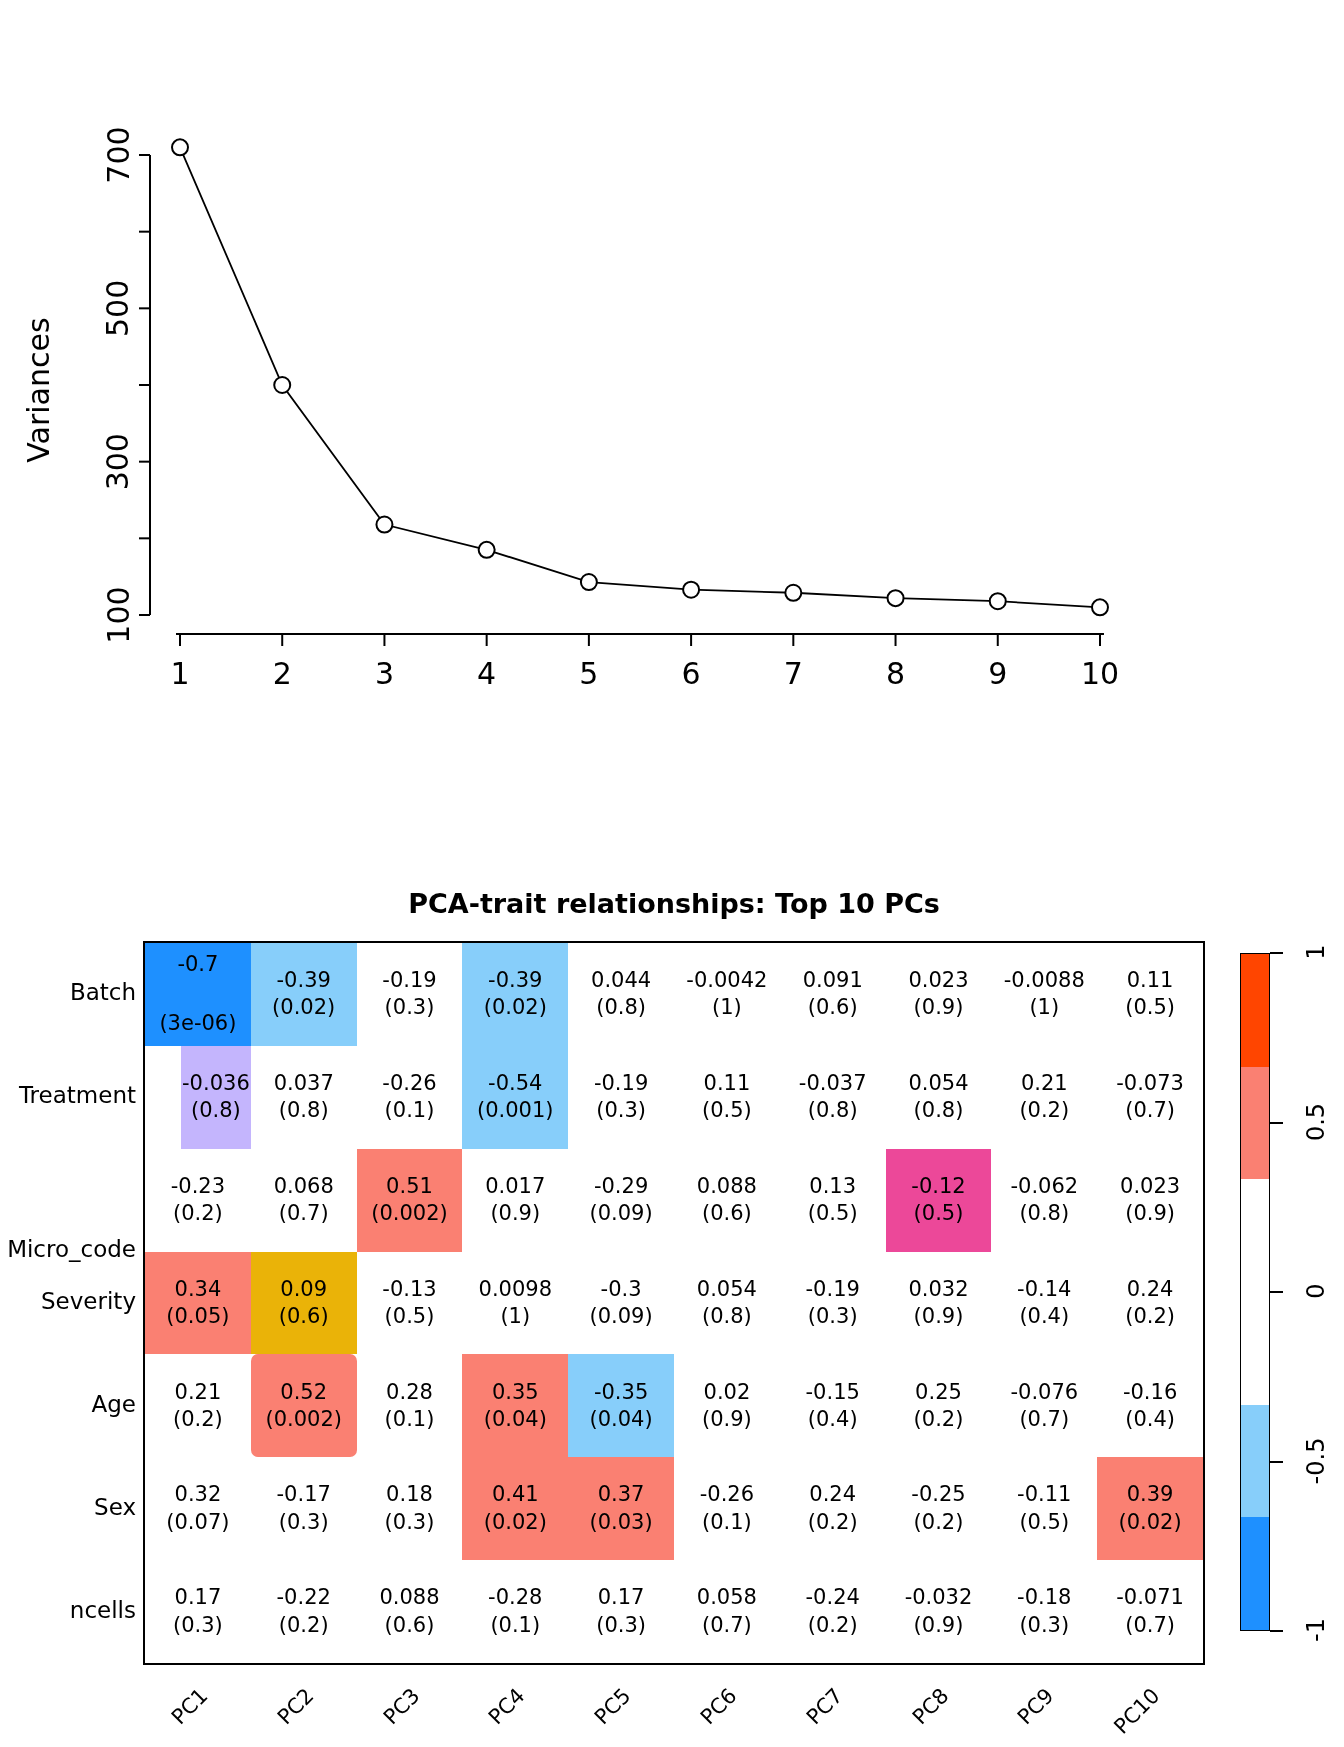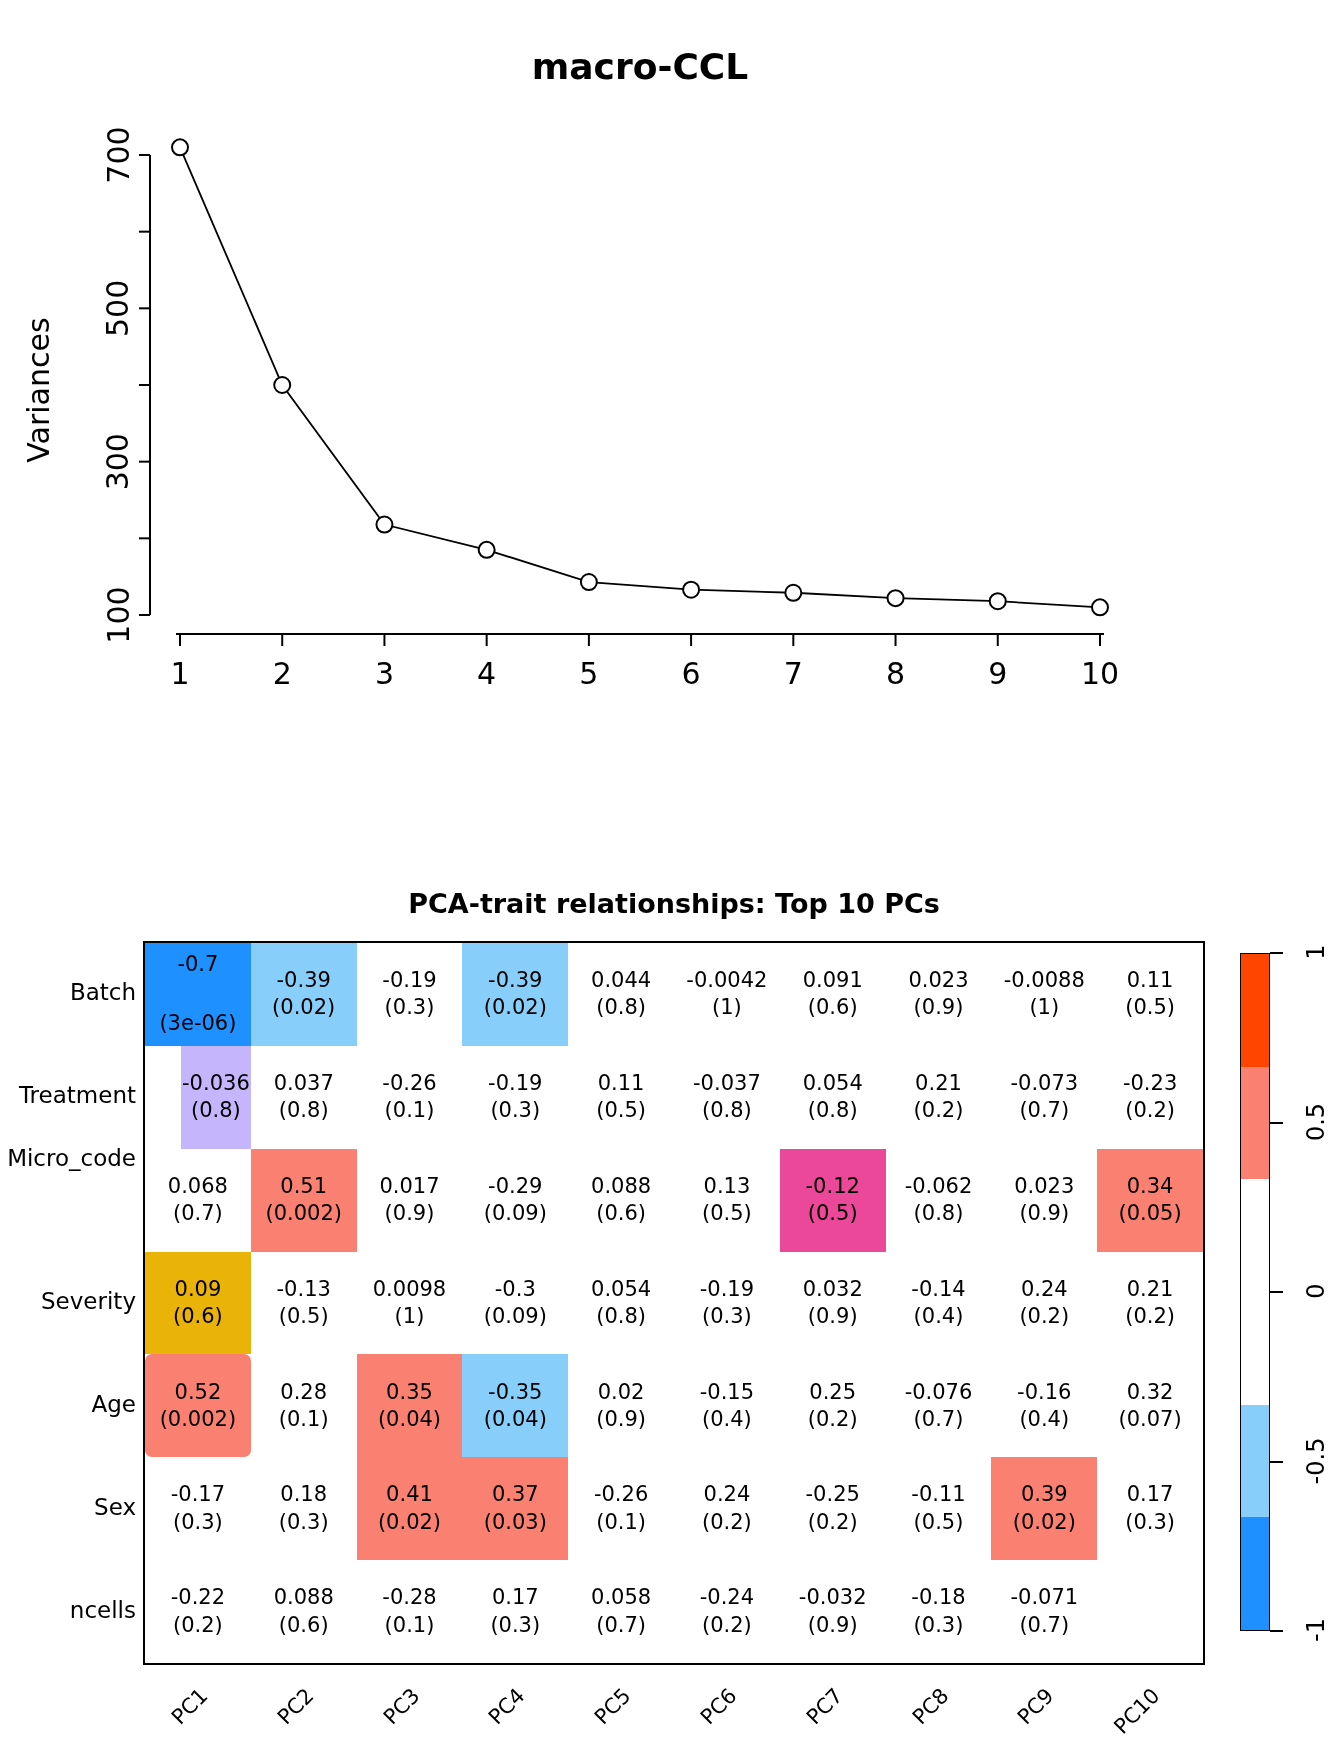--- a/index.html
+++ b/index.html
@@ -48,21 +48,20 @@
   .cbticklab{
     position:absolute;width:64px;text-align:center;font-size:24px;
     transform:rotate(-90deg);
   }
 </style>
 </head>
 <body>
 
 <div class="page">
 
-  <div class="scree-title">macro-CCL</div>
   <div class="scree-ylabel">Variances</div>
   <svg id="scree" class="scree-svg" width="1344" height="780">
       <line x1="150" y1="154.99999999999994" x2="150" y2="615" stroke="#000" stroke-width="2"></line>
       <line x1="139" y1="615" x2="150" y2="615" stroke="#000" stroke-width="2"></line>
       <line x1="139" y1="538.3333333333334" x2="150" y2="538.3333333333334" stroke="#000" stroke-width="2"></line>
       <line x1="139" y1="461.66666666666663" x2="150" y2="461.66666666666663" stroke="#000" stroke-width="2"></line>
       <line x1="139" y1="385" x2="150" y2="385" stroke="#000" stroke-width="2"></line>
       <line x1="139" y1="308.3333333333333" x2="150" y2="308.3333333333333" stroke="#000" stroke-width="2"></line>
       <line x1="139" y1="231.66666666666663" x2="150" y2="231.66666666666663" stroke="#000" stroke-width="2"></line>
       <line x1="139" y1="154.99999999999994" x2="150" y2="154.99999999999994" stroke="#000" stroke-width="2"></line>
@@ -101,21 +100,21 @@
       <circle cx="793.3199999999999" cy="592.7666666666667" r="8" fill="#fff" stroke="#000" stroke-width="2"></circle>
       <circle cx="895.54" cy="598.1333333333333" r="8" fill="#fff" stroke="#000" stroke-width="2"></circle>
       <circle cx="997.76" cy="601.2" r="8" fill="#fff" stroke="#000" stroke-width="2"></circle>
       <circle cx="1099.98" cy="607.3333333333334" r="8" fill="#fff" stroke="#000" stroke-width="2"></circle>
     </svg>
 
   <div class="hm-title">PCA-trait relationships: Top 10 PCs</div>
   <div id="hm-rowlabels">
       <div class="rowlab" style="top: 979.429px;">Batch</div>
       <div class="rowlab" style="top: 1082.29px;">Treatment</div>
-      <div class="rowlab" style="top: 1145px;">Micro_code</div>
+      <div class="rowlab" style="top: 1236px;">Micro_code</div>
       <div class="rowlab" style="top: 1288px;">Severity</div>
       <div class="rowlab" style="top: 1390.86px;">Age</div>
       <div class="rowlab" style="top: 1493.71px;">Sex</div>
       <div class="rowlab" style="top: 1596.57px;">ncells</div>
     </div>
   <div id="hm-grid">
       <div class="hm-cell" style="background: rgb(30, 144, 255); gap: 32px;">
         <span>-0.7</span>
         <span>(3e-06)</span>
       </div>
@@ -159,20 +158,24 @@
         <span>-0.036</span>
         <span>(0.8)</span>
       </div>
       <div class="hm-cell" style="background: rgb(255, 255, 255);">
         <span>0.037</span>
         <span>(0.8)</span>
       </div>
       <div class="hm-cell" style="background: rgb(255, 255, 255);">
         <span>-0.26</span>
         <span>(0.1)</span>
+      </div>
+      <div class="hm-cell" style="background: rgb(135, 206, 250);">
+        <span>-0.54</span>
+        <span>(0.001)</span>
       </div>
       <div class="hm-cell" style="background: rgb(255, 255, 255);">
         <span>-0.19</span>
         <span>(0.3)</span>
       </div>
       <div class="hm-cell" style="background: rgb(255, 255, 255);">
         <span>0.11</span>
         <span>(0.5)</span>
       </div>
       <div class="hm-cell" style="background: rgb(255, 255, 255);">

